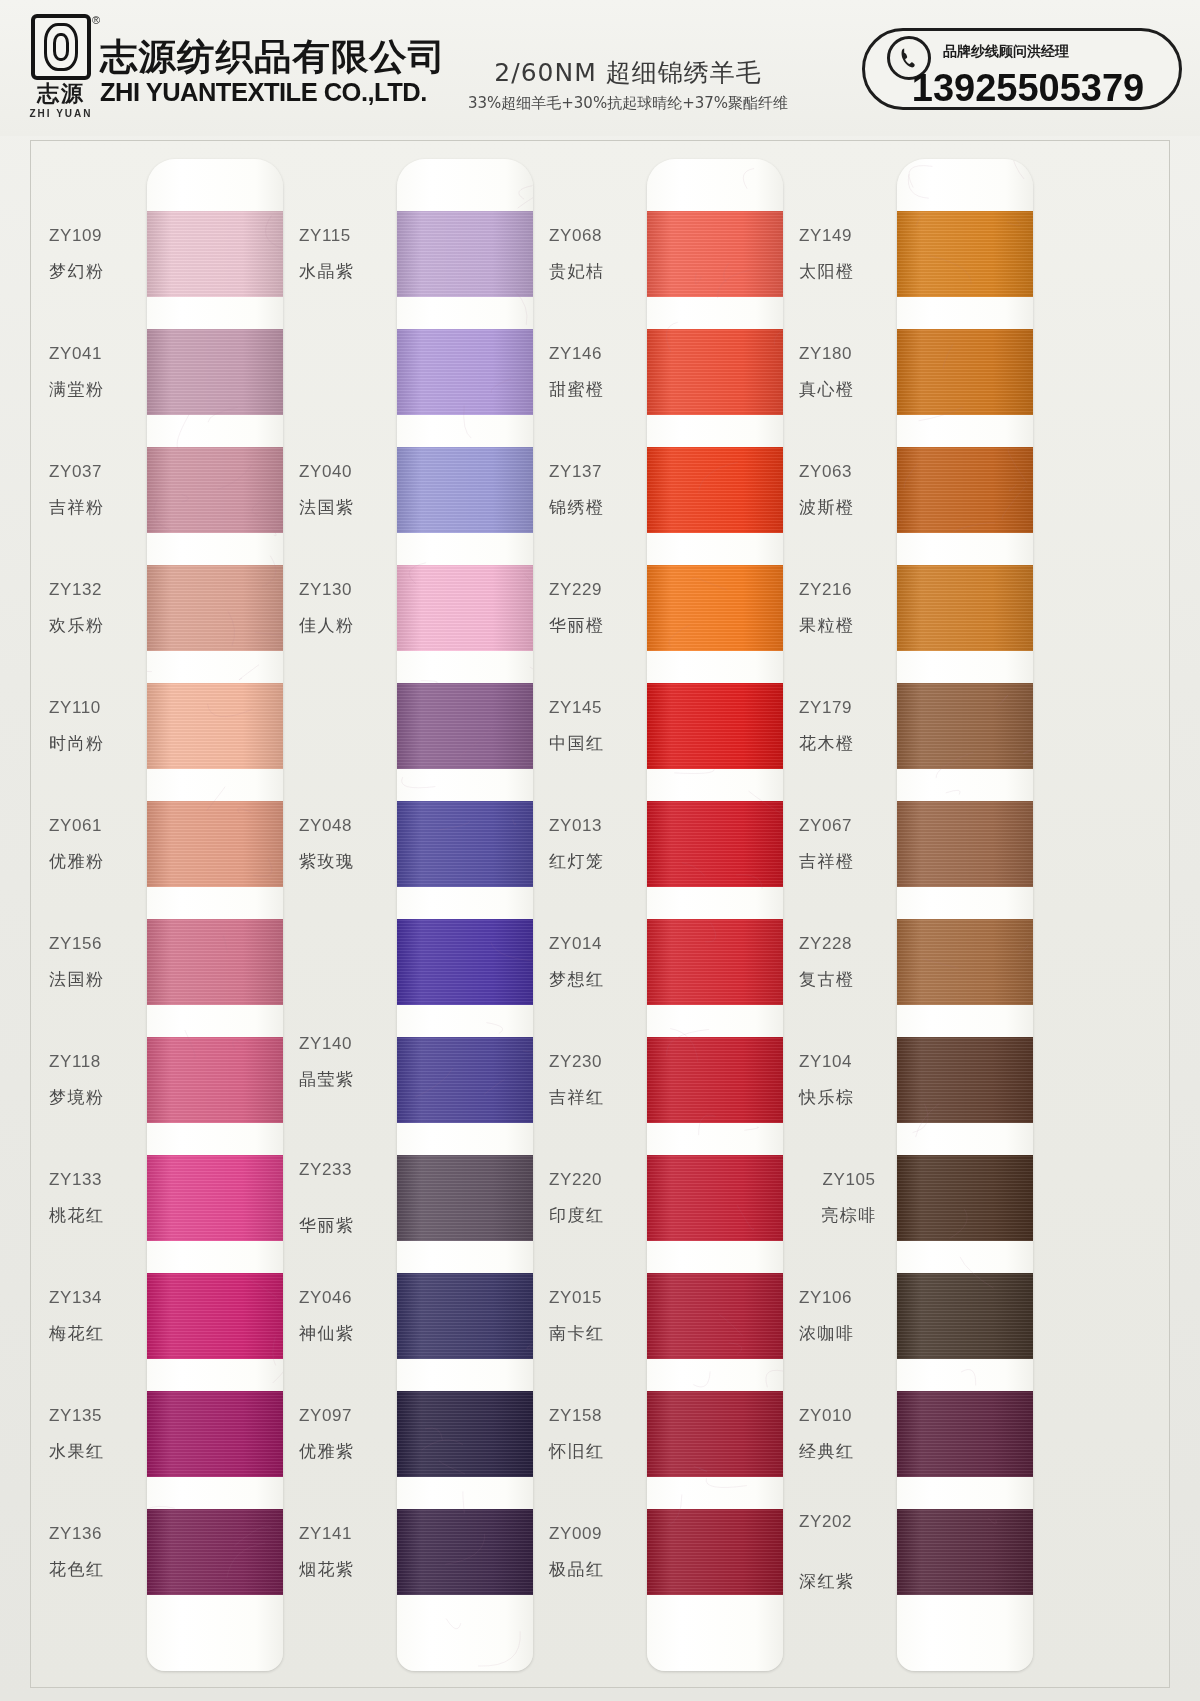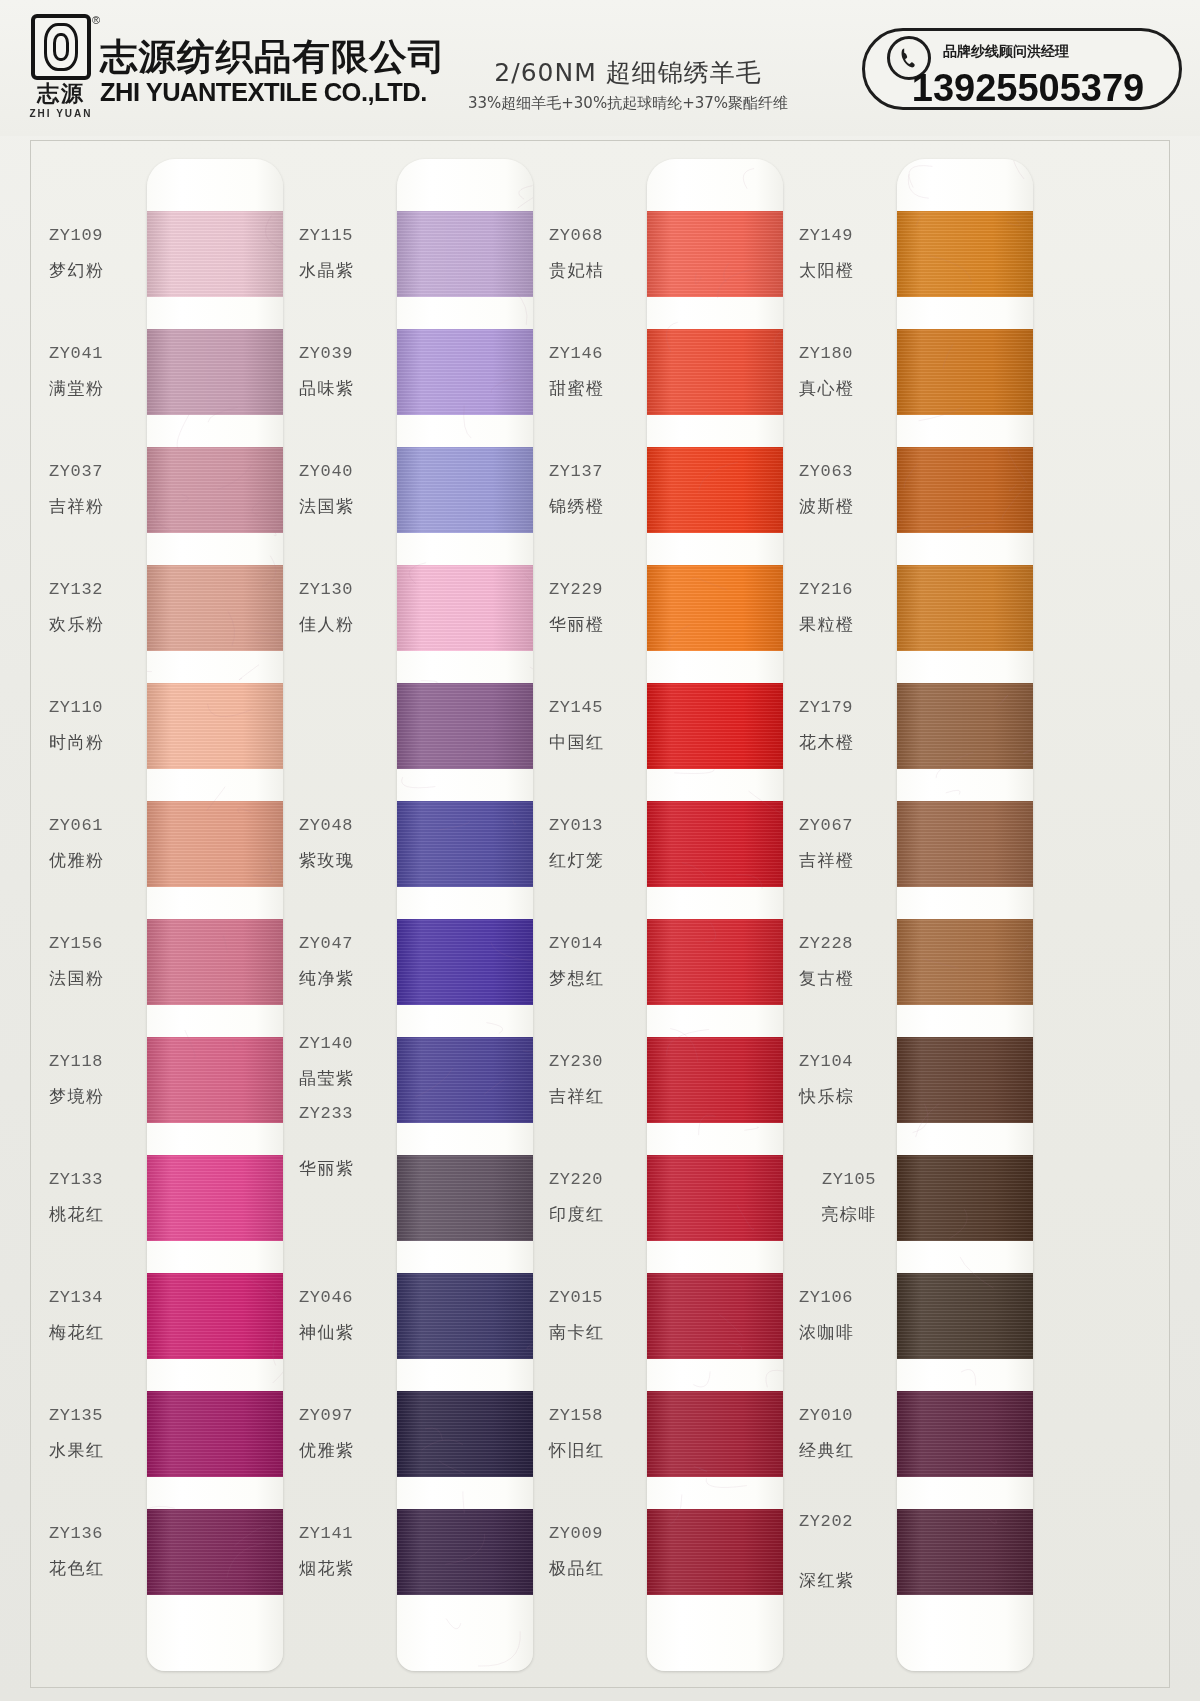--- a/index.html
+++ b/index.html
@@ -123,21 +123,21 @@
   
   .labels {
     position: absolute; left: 0; top: 0; width: 112px; height: 1548px;
   }
   .label-cell {
     position: absolute; left: 10px; width: 100px; height: 108px;
     display: flex; flex-direction: column; justify-content: center;
   }
   .code {
     font-size: 17px; color: #5e5e5e; letter-spacing: 0.6px;
-    font-family: Liberation Mono, monospace;
+    font-family: Liberation Sans, sans-serif;
   }
   .cname {
     margin-top: 14px; font-size: 17px; color: #4a4a4a; letter-spacing: 1.5px;
     font-family: "DejaVu Sans", sans-serif;
   }
 
   
   .strip {
     position: absolute; left: 108px; top: 18px;
     width: 136px; height: 1512px;
@@ -302,45 +302,37 @@
               <path d="M112.0,505.7 Q84.1,526.2 95.0,519.2" stroke="rgba(170,120,150,0.30)" stroke-width="0.7" fill="none"></path>
             </svg>
           </div>
         </div>
         <div class="col col-2">
           <div class="labels">
             <div class="label-cell" style="top: 59px;">
               <div class="code">ZY115</div>
               <div class="cname">水晶紫</div>
             </div>
-            <div class="label-cell" style="top: 177px;">
-              <div class="code">ZY039</div>
-              <div class="cname">品味紫</div>
-            </div>
             <div class="label-cell" style="top: 295px;">
               <div class="code">ZY040</div>
               <div class="cname">法国紫</div>
             </div>
             <div class="label-cell" style="top: 413px;">
               <div class="code">ZY130</div>
               <div class="cname">佳人粉</div>
             </div>
             <div class="label-cell" style="top: 649px;">
               <div class="code">ZY048</div>
               <div class="cname">紫玫瑰</div>
             </div>
-            <div class="label-cell" style="top: 767px;">
-              <div class="code">ZY047</div>
-              <div class="cname">纯净紫</div>
-            </div>
             <div class="label-cell" style="top: 867px;">
               <div class="code">ZY140</div>
               <div class="cname">晶莹紫</div>
             </div>
-            <div class="label-cell" style="top: 947px; gap: 20px;">
+            <div class="label-cell" style="top: 1003px; gap: 20px;">
               <div class="code">ZY233</div>
               <div class="cname">华丽紫</div>
             </div>
             <div class="label-cell" style="top: 1121px;">
               <div class="code">ZY046</div>
               <div class="cname">神仙紫</div>
             </div>
             <div class="label-cell" style="top: 1239px;">
               <div class="code">ZY097</div>
               <div class="cname">优雅紫</div>

